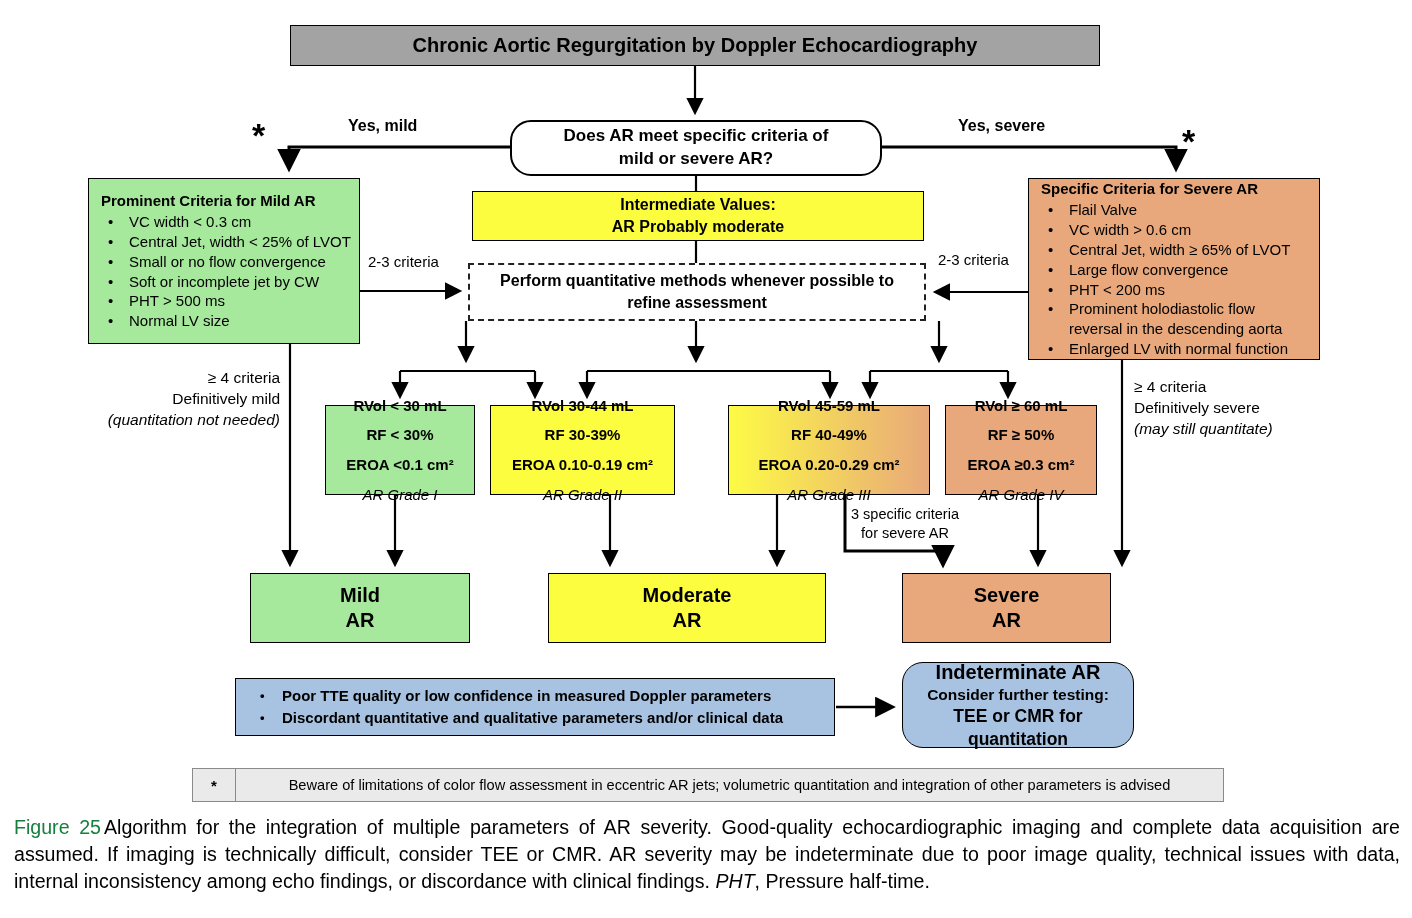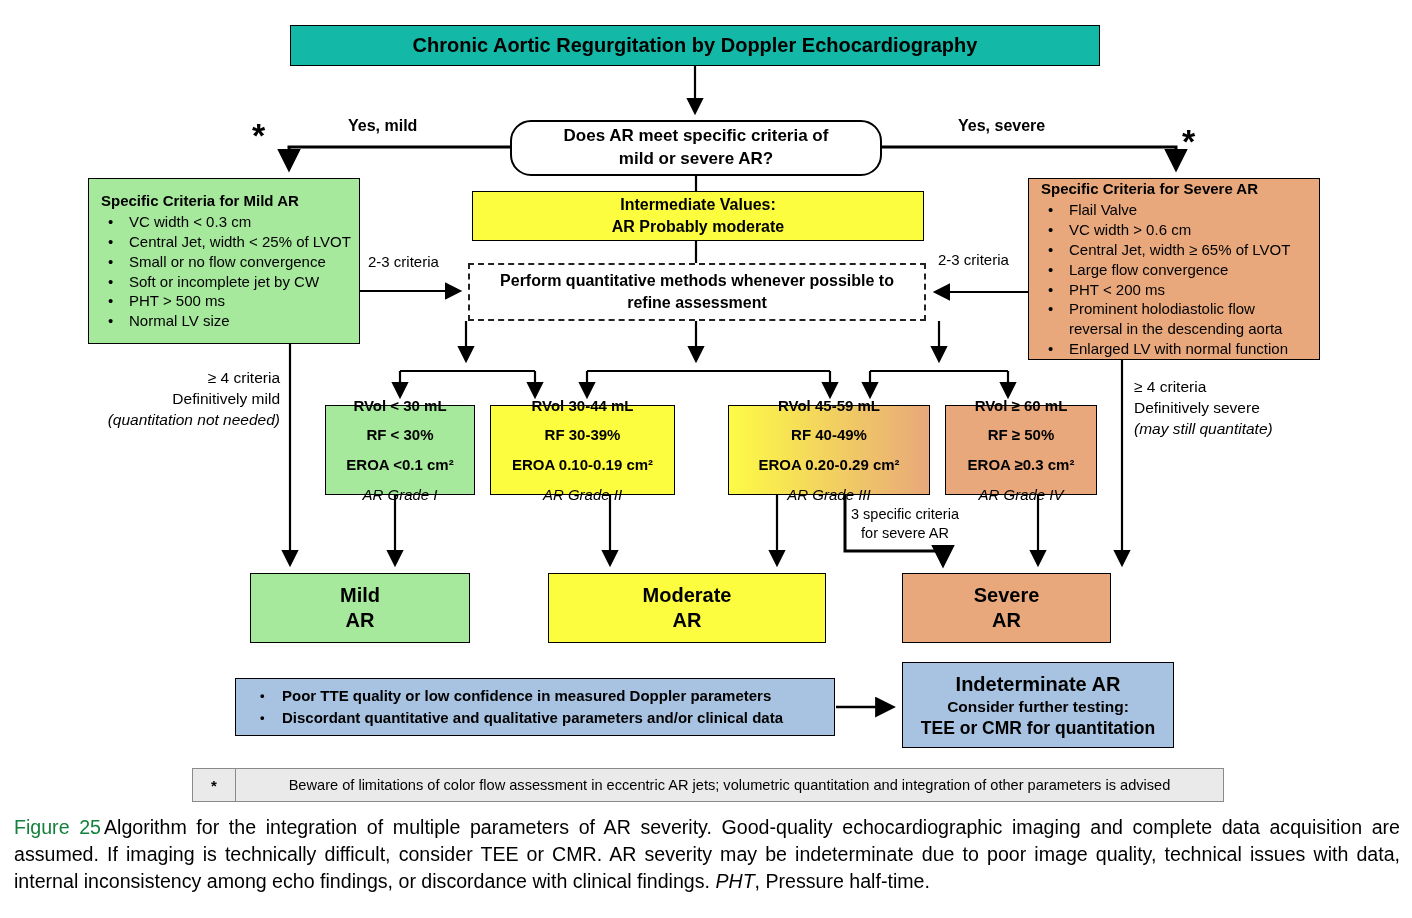--- a/index.html
+++ b/index.html
@@ -22,21 +22,21 @@
   .criteria .c-title{font-weight:bold;font-size:15px;margin-bottom:3px;}
   .criteria ul{list-style:none;margin:0;padding:0;font-size:15px;line-height:1.32;}
   .criteria li{position:relative;padding-left:28px;}
   .criteria li::before{content:"\2022";position:absolute;left:7px;}
   
   .grade{font-size:15px;font-weight:bold;line-height:1.45;gap:8px;}
   .grade .g-grade{font-weight:normal;font-style:italic;}
   
   .outcome{font-size:20px;font-weight:bold;line-height:1.25;}
   
-  .titlebox{font-size:20px;font-weight:bold;border-width:1.4px;background:#14b8a6;}
+  .titlebox{font-size:20px;font-weight:bold;border-width:1.4px;background:#a3a3a3;}
   .question{font-size:17px;font-weight:bold;line-height:1.35;background:#fff;border-width:2px;}
   .intermediate{font-size:16px;font-weight:bold;line-height:1.4;}
   .dashedbox{font-size:16px;font-weight:bold;line-height:1.35;background:#fff;
              border:2px dashed #222;}
   .bluelist{align-items:flex-start;text-align:left;justify-content:center;padding:18px 10px;}
   .bluelist ul{list-style:none;margin:0;padding:0;font-size:15px;font-weight:bold;line-height:1.45;}
   .bluelist li{position:relative;padding-left:36px;}
   .bluelist li::before{content:"\2022";position:absolute;left:14px;font-size:13px;top:2px;}
   .indet .i1{font-size:20px;font-weight:bold;line-height:1.3;}
   .indet .i2{font-size:15.5px;font-weight:bold;line-height:1.3;}
@@ -108,21 +108,21 @@
     <div>Does AR meet specific criteria of</div>
     <div>mild or severe AR?</div>
   </div>
 
   <div class="lbl route-lbl" style="left:348px;top:117px;">Yes, mild</div>
   <div class="lbl route-lbl" style="left:958px;top:117px;">Yes, severe</div>
   <div class="lbl ast" style="left:252px;top:118px;">*</div>
   <div class="lbl ast" style="left:1182px;top:124px;">*</div>
 
   <div class="box green criteria" style="left:88px;top:178px;width:272px;height:166px;">
-    <div class="c-title">Specific Criteria for Mild AR</div>
+    <div class="c-title">Prominent Criteria for Mild AR</div>
     <ul>
       <li>VC width &lt; 0.3 cm</li>
       <li>Central Jet,  width &lt; 25% of LVOT</li>
       <li>Small or no flow convergence</li>
       <li>Soft or incomplete jet by CW</li>
       <li>PHT &gt; 500 ms</li>
       <li>Normal LV size</li>
     </ul>
   </div>
 
@@ -206,21 +206,21 @@
     <div>AR</div>
   </div>
 
   <div class="box blue bluelist" style="left:235px;top:678px;width:600px;height:58px;">
     <ul>
       <li>Poor TTE quality or low confidence in measured Doppler parameters</li>
       <li>Discordant quantitative and qualitative parameters and/or clinical data</li>
     </ul>
   </div>
 
-  <div class="box blue indet" style="left:902px;top:662px;width:272px;height:86px;">
+  <div class="box blue indet" style="left:902px;top:662px;width:232px;height:86px;border-radius:21px;">
     <div class="i1">Indeterminate AR</div>
     <div class="i2">Consider further testing:</div>
     <div class="i3">TEE or CMR for quantitation</div>
   </div>
 
   <div class="box footnote" style="left:192px;top:768px;width:1032px;height:34px;">
     <div class="fn-marker">*</div>
     <div class="fn-text">Beware of limitations of color flow assessment in eccentric AR jets; volumetric quantitation and integration of other parameters is advised</div>
   </div>
 

